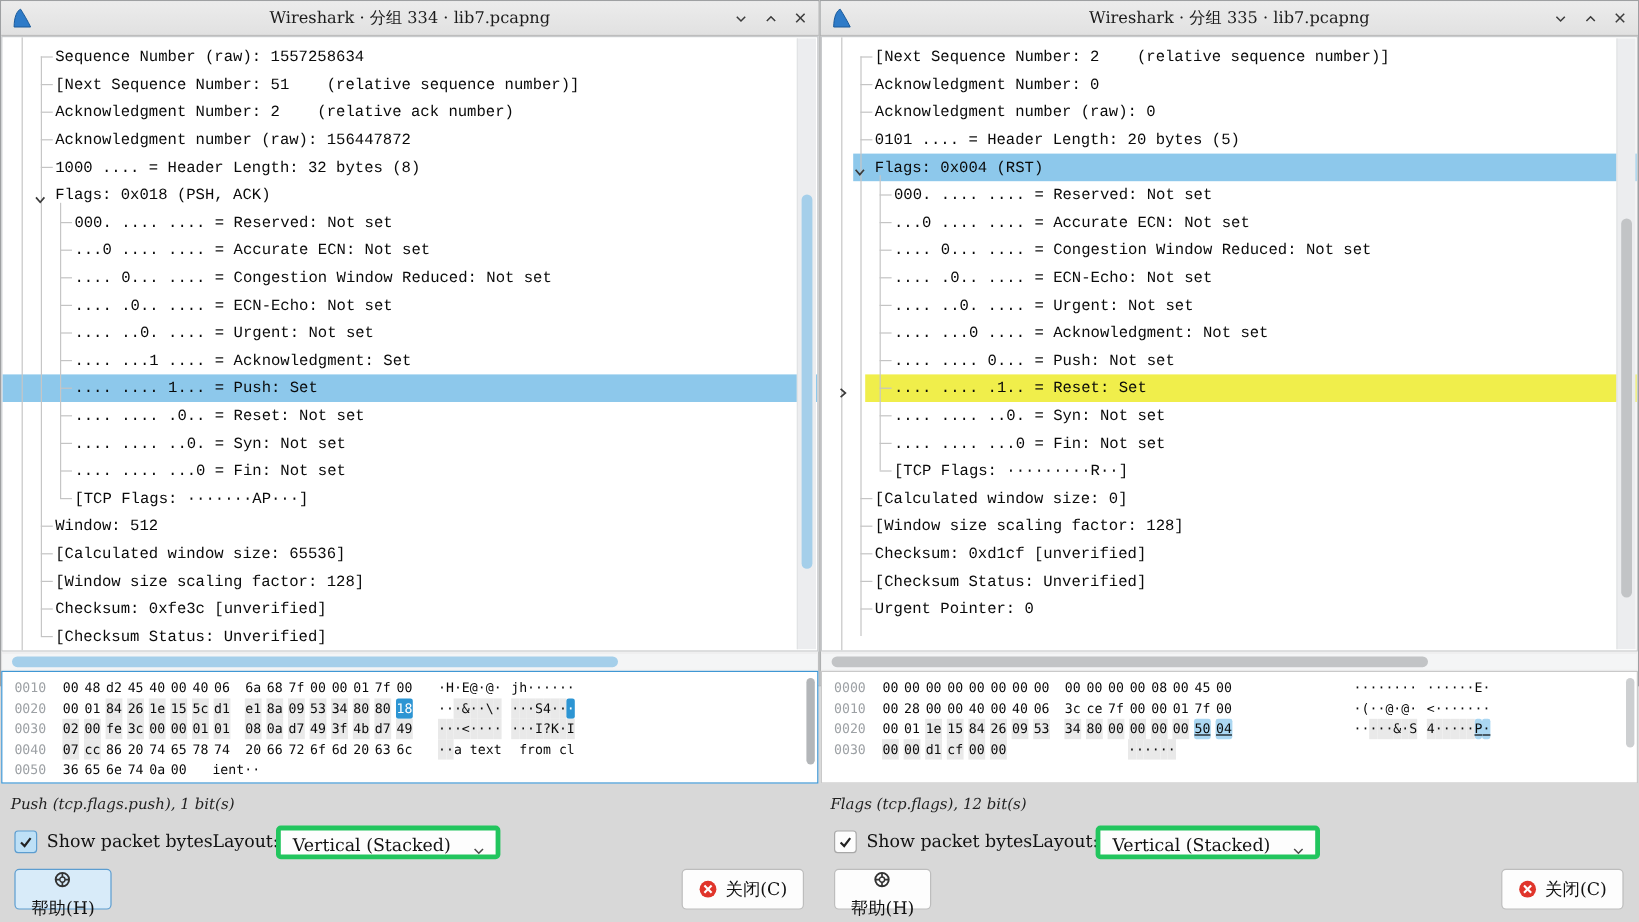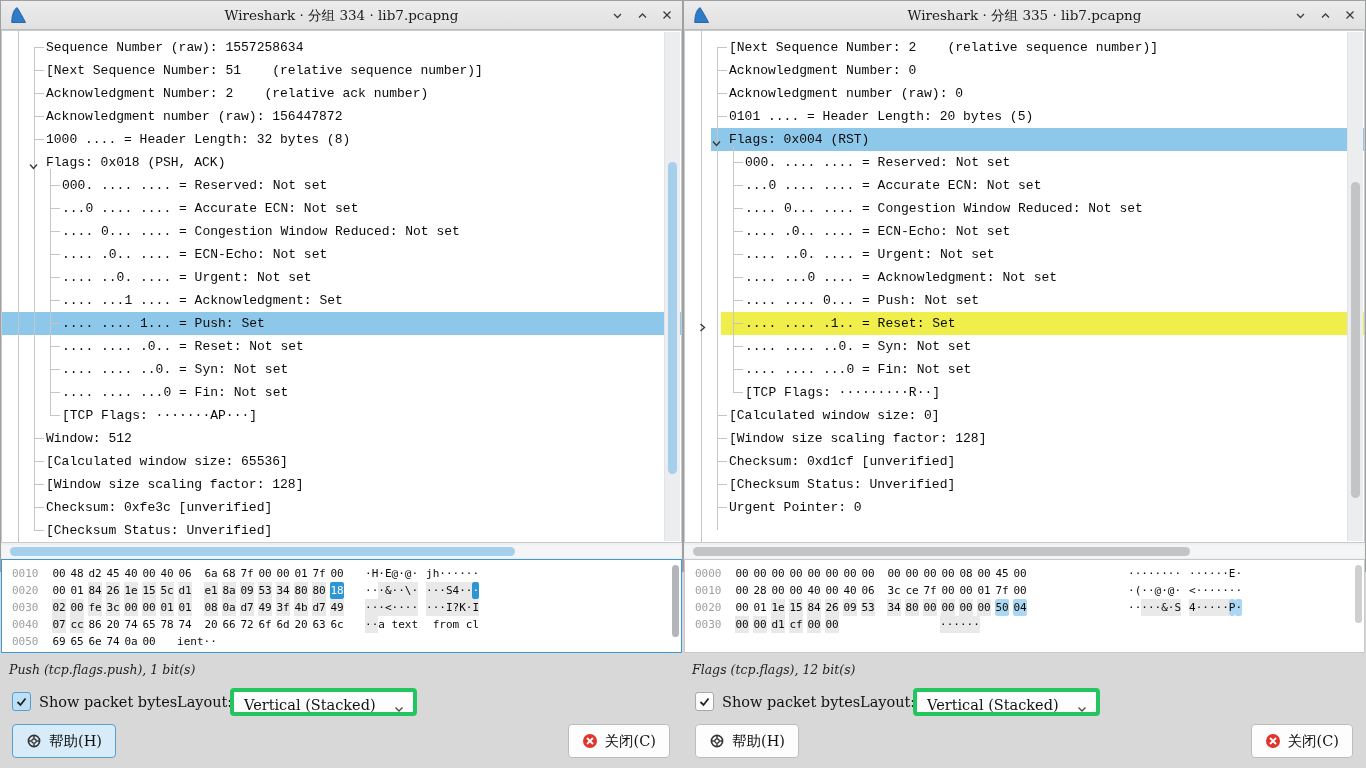--- a/index.html
+++ b/index.html
@@ -58,42 +58,42 @@
   .off{display:inline-block;width:40px;color:#9CA0A4;}
   .bytes{display:flex;}
   .byte{display:inline-block;width:14px;margin-right:4px;text-align:center;}
   .byte.g8{margin-left:8px;}
   .ascii{margin-left:17px;white-space:pre;}
   .w1 .ascii{margin-left:97px;}
   .ach{display:inline-block;text-align:center;}
   .ach.g8{margin-left:8px;}
   .c-f{background:var(--field-gray,#E9E9E9);}
   .c-s{background:var(--byte-sel,#2D95D3);color:#fff;border-radius:2px;}
-  .c-l{background:var(--byte-sel-light,#ABD7F2);border-radius:2px;}
+  .c-l{background:var(--byte-sel-light,#ABD7F2);border-radius:2px;text-decoration:underline;}
   .hexthumb{position:absolute;right:2px;width:7px;border-radius:4px;}
   .w0 .hexthumb{top:5px;height:72px;background:#B3B6B9;}
   .w1 .hexthumb{top:5px;height:58px;background:#CDCFD1;}
 
   
   .status{position:absolute;top:661px;left:8px;font-style:italic;font-size:12.5px;color:#1f1f1f;}
   .ctrl-row{position:absolute;top:686px;left:0;right:0;height:30px;}
   .cb{position:absolute;left:11px;top:5px;width:19px;height:19px;border-radius:3px;
       box-sizing:border-box;display:flex;align-items:center;justify-content:center;}
   .w0 .cb{background:#BEE0F6;border:1px solid var(--focus-border,#4E94CC);}
   .w1 .cb{background:#FDFDFD;border:1px solid #A8A8A8;}
   .cb-label{position:absolute;left:38px;top:0;line-height:30px;font-size:14.5px;color:#111;}
   .layout-label{position:absolute;left:176px;top:0;line-height:30px;font-size:14.5px;color:#111;}
   .combo{position:absolute;left:229px;top:1px;width:187px;height:28px;background:#FDFDFD;
          border:4px solid #22c55e;border-radius:4px;box-sizing:border-box;}
   .combo-text{position:absolute;left:10px;top:0;line-height:26px;font-size:14.5px;color:#111;}
   .combo-chev{position:absolute;right:8px;top:8px;}
   .btn{position:absolute;top:723px;height:34px;border-radius:4px;box-sizing:border-box;
        display:flex;align-items:center;gap:7px;padding:0 13px;font-size:14.5px;color:#111;
        font-family:"DejaVu Serif","Liberation Serif",serif;cursor:default;}
-  .help-btn{left:11px;}
+  .help-btn{left:11px;flex-direction:column;}
   .w0 .help-btn{background:var(--focus-fill,#D8EBF9);border:1px solid var(--focus-border,#66A3D2);}
   .w1 .help-btn{background:#FDFDFD;border:1px solid #BDBDBD;}
   .close-btn{right:12px;background:#FDFDFD;border:1px solid #BDBDBD;}
   .icn{display:inline-flex;align-items:center;}
 </style>
 </head>
 <body>
 
 <div class="window w0">
   <div class="titlebar">
@@ -287,21 +287,21 @@
           <span class="byte c-p">6d</span>
           <span class="byte c-p">20</span>
           <span class="byte c-p">63</span>
           <span class="byte c-p">6c</span>
         </span>
         <span class="ascii"><span class="ach c-f">·</span><span class="ach c-f">·</span><span class="ach c-p">a</span><span class="ach c-p"> </span><span class="ach c-p">t</span><span class="ach c-p">e</span><span class="ach c-p">x</span><span class="ach c-p">t</span><span class="ach c-p g8"> </span><span class="ach c-p">f</span><span class="ach c-p">r</span><span class="ach c-p">o</span><span class="ach c-p">m</span><span class="ach c-p"> </span><span class="ach c-p">c</span><span class="ach c-p">l</span></span>
       </div>
       <div class="hexrow">
         <span class="off">0050</span>
         <span class="bytes">
-          <span class="byte c-p">69</span>
+          <span class="byte c-p">36</span>
           <span class="byte c-p">65</span>
           <span class="byte c-p">6e</span>
           <span class="byte c-p">74</span>
           <span class="byte c-p">0a</span>
           <span class="byte c-p">00</span>
         </span>
         <span class="ascii"><span class="ach c-p">i</span><span class="ach c-p">e</span><span class="ach c-p">n</span><span class="ach c-p">t</span><span class="ach c-p">·</span><span class="ach c-p">·</span></span>
       </div>
     </div>
   <div class="status">Push (tcp.flags.push), 1 bit(s)</div>

